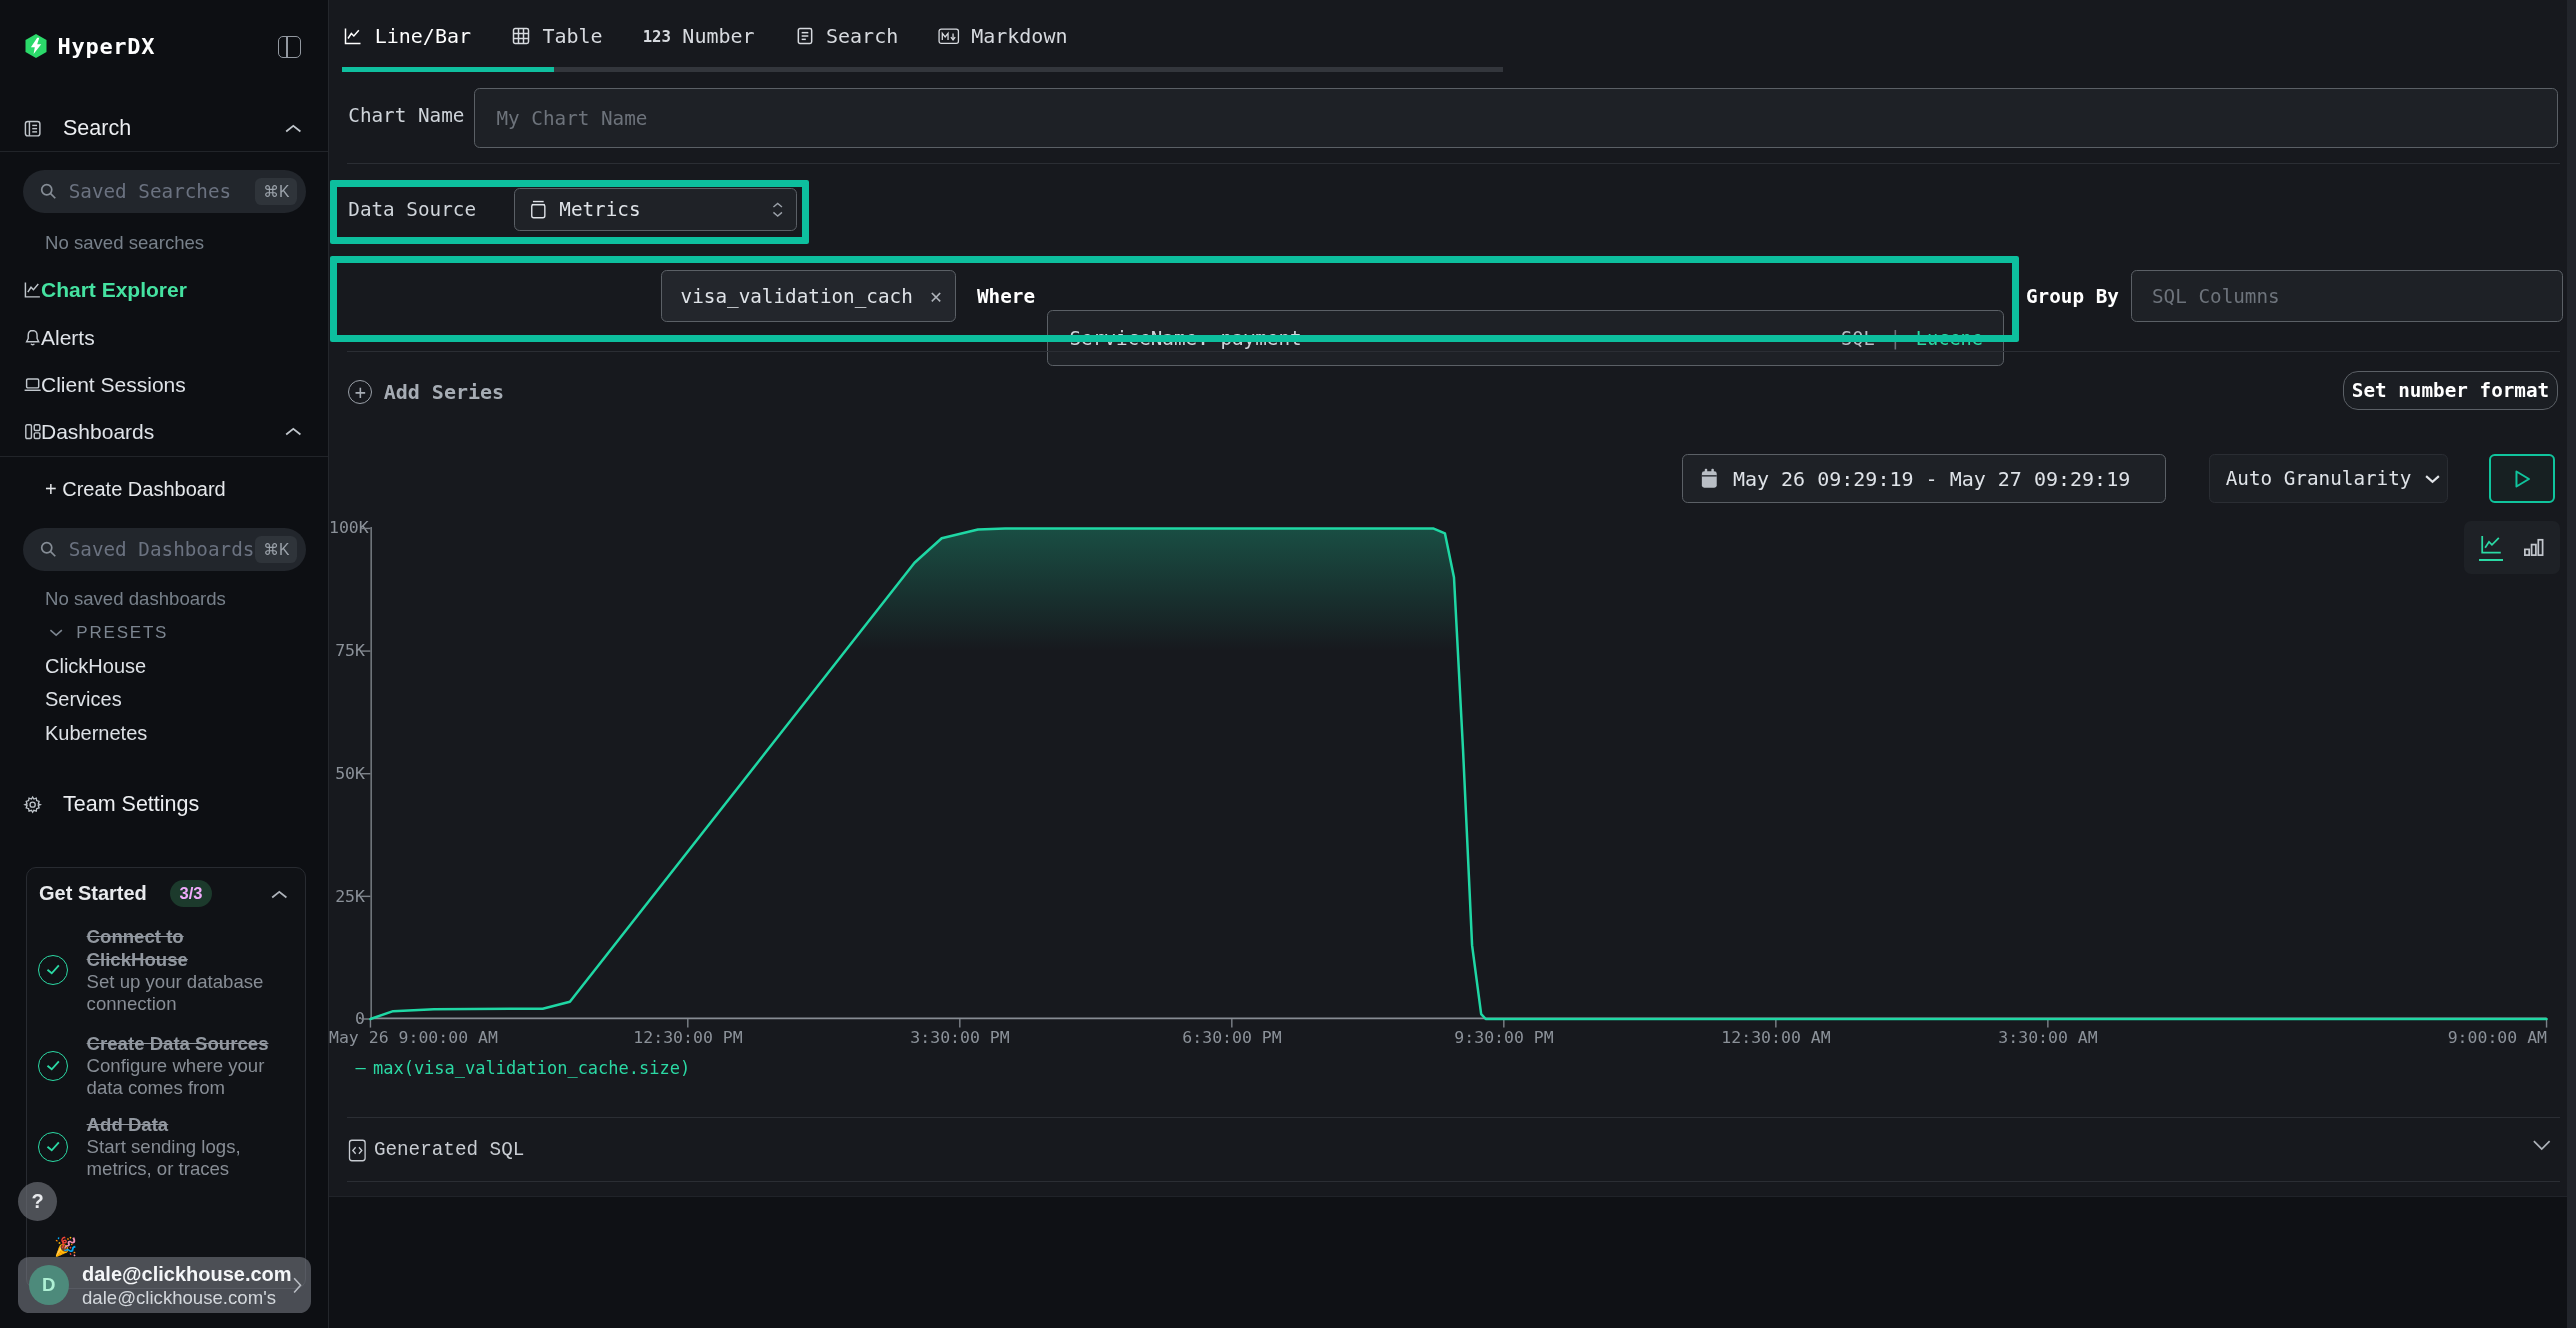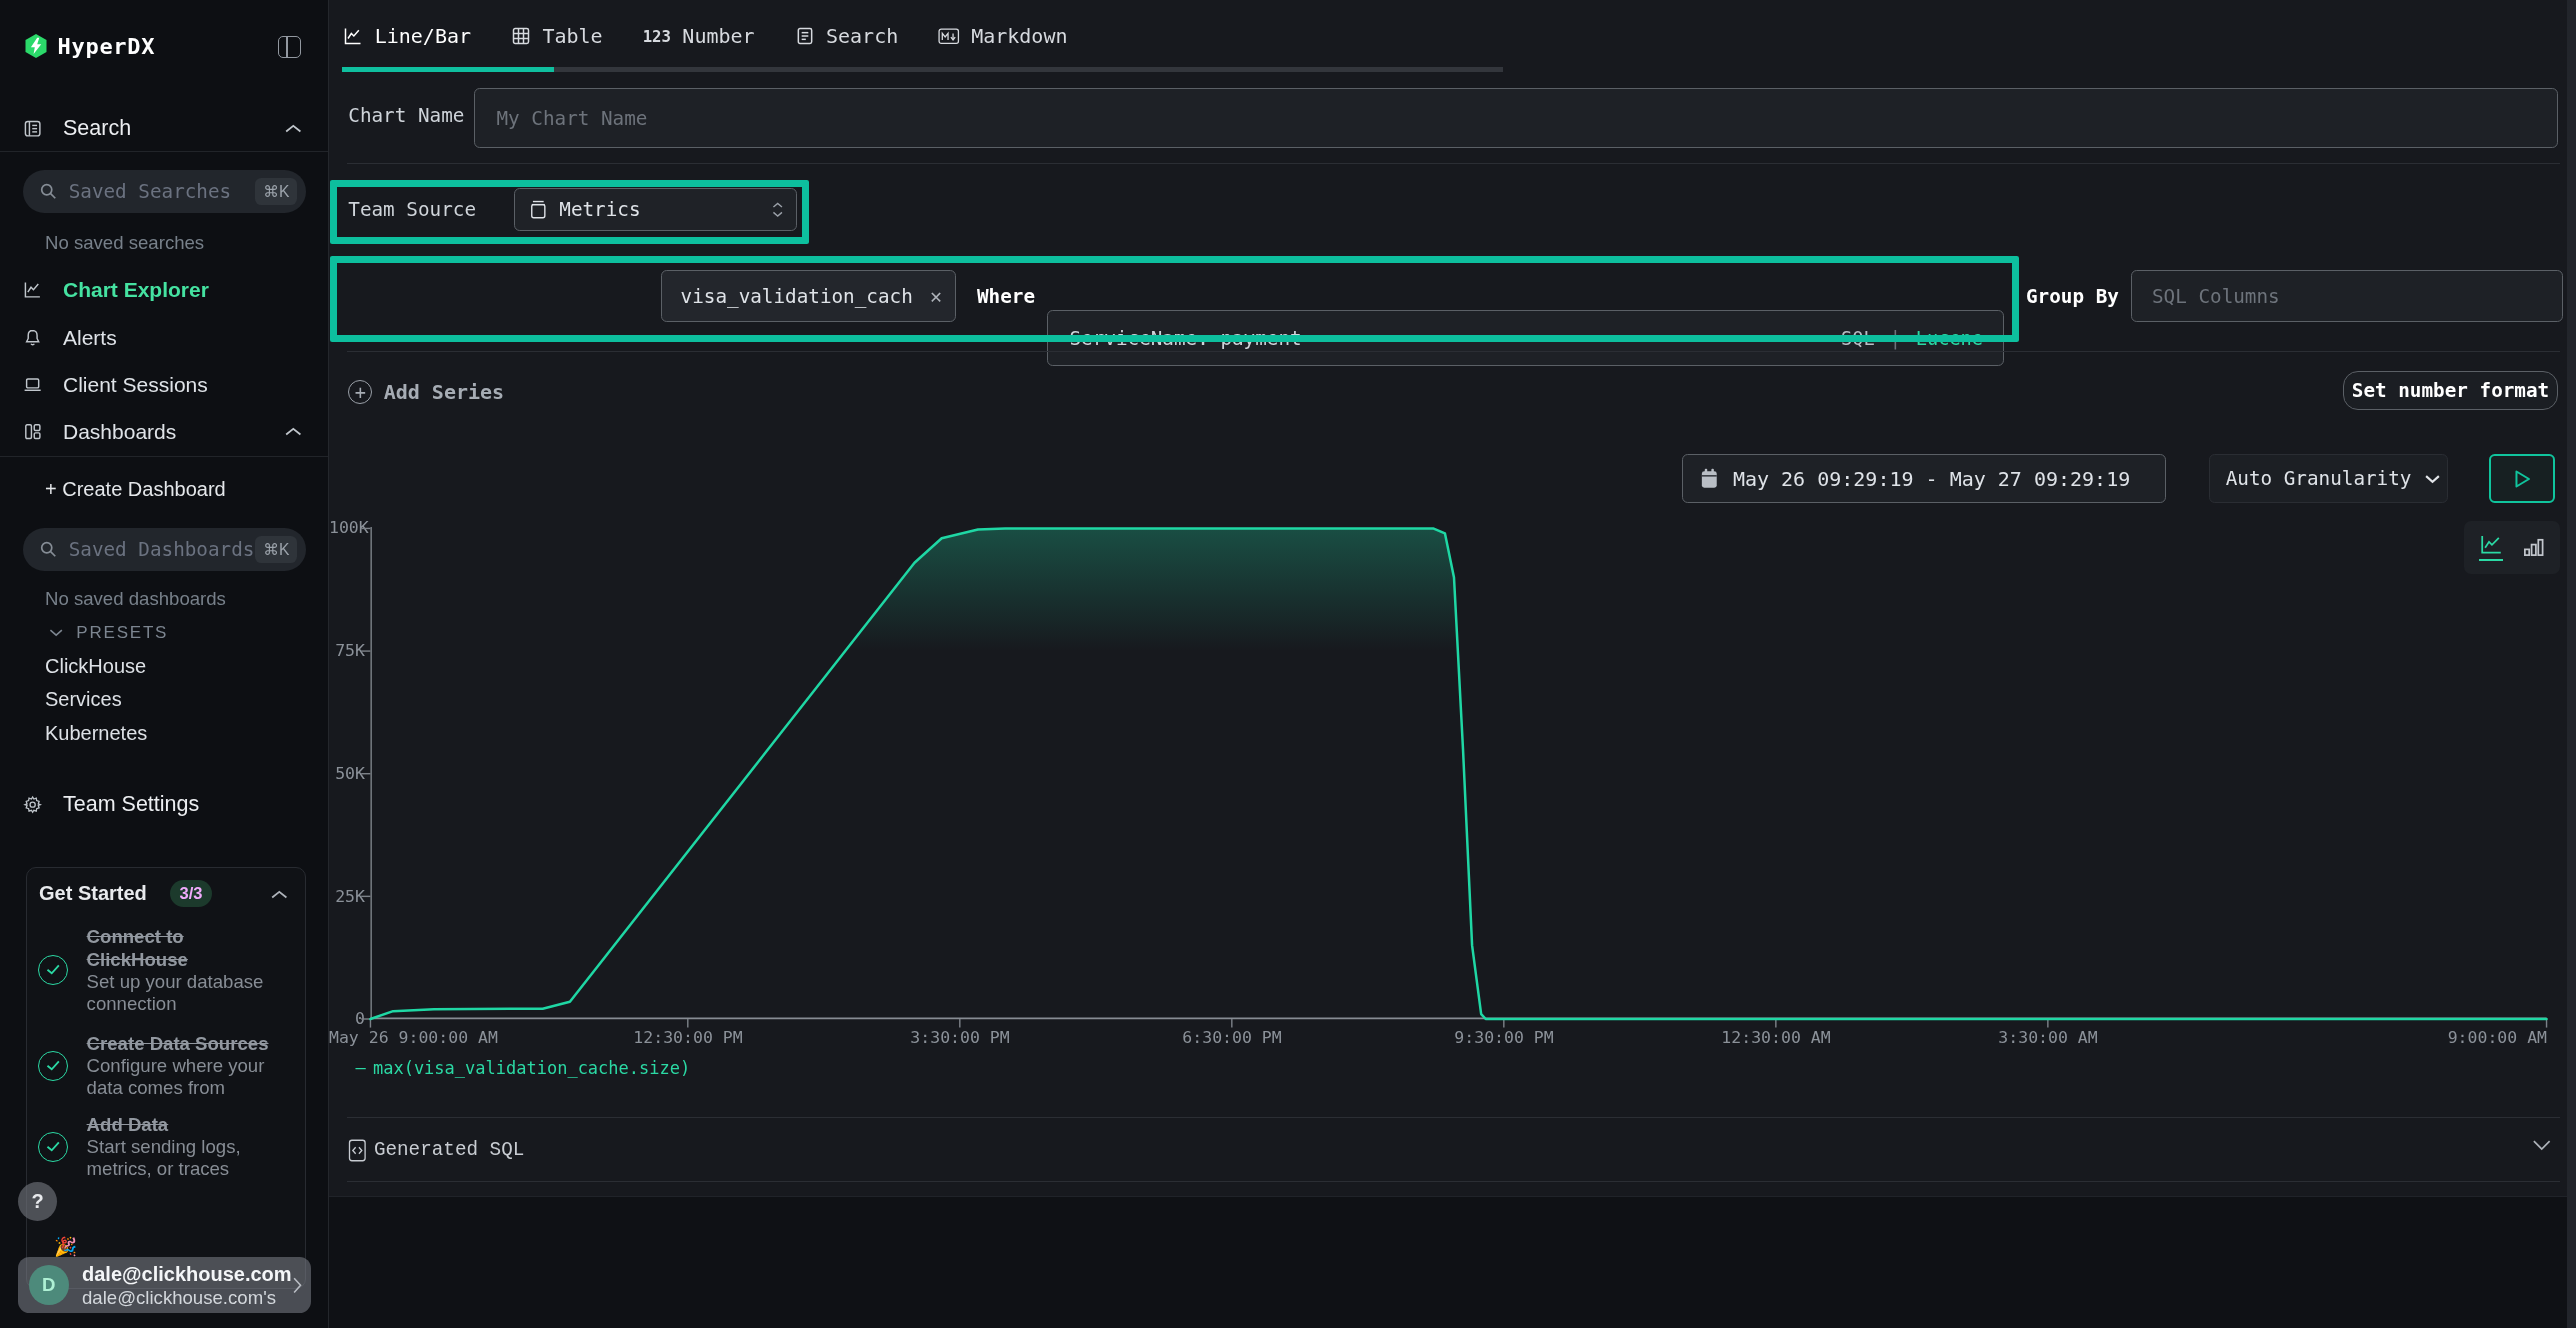--- a/index.html
+++ b/index.html
@@ -10,21 +10,21 @@
   
   .sidebar { position:absolute; left:0; top:0; width:329px; height:1328px; background:#0d0f13; border-right:1.4px solid #24272c; z-index:5; }
   .side-divider { position:absolute; left:0; right:0; height:1.4px; background:#212429; }
   .brand-row { position:absolute; left:23.6px; top:31.5px; height:29px; display:flex; align-items:center; gap:10px; }
   .brand-text { font-family:"DejaVu Sans Mono",monospace; font-weight:bold; font-size:22px; color:#fff; letter-spacing:0.7px; }
   .collapse-btn { position:absolute; left:278px; top:36px; width:23px; height:21.5px; border:1.8px solid #9298a0; border-radius:5px; }
   .collapse-btn::after { content:""; position:absolute; left:7.2px; top:0; bottom:0; width:1.8px; background:#9298a0; }
   .side-header { position:absolute; left:0; right:0; height:31.5px; display:flex; align-items:center; }
   .side-header .txt { font-size:21.5px; color:#eceef1; margin-left:63px; }
   .nav-item { position:absolute; left:0; right:0; height:31.5px; display:flex; align-items:center; }
-  .nav-item .lbl { font-size:21px; color:#dfe3e8; margin-left:63px; }
+  .nav-item .lbl { font-size:21px; color:#dfe3e8; margin-left:41px; }
   .nav-item.active .lbl { color:#45e2a1; font-weight:bold; }
   .side-icon { position:absolute; left:23px; width:19.3px; height:19.3px; }
   .chev-right-side { position:absolute; left:284px; }
   .pill { position:absolute; left:23px; width:283px; height:43px; background:#22262c; border-radius:23px; display:flex; align-items:center; }
   .pill .ph { color:#6b7280; font-family:"DejaVu Sans Mono",monospace; font-size:19.3px; margin-left:11.4px; }
   .kbd { position:absolute; right:8.6px; width:42px; height:27px; background:#2f343a; border-radius:6.4px; color:#9ca3ab; font-size:15.7px; display:flex; align-items:center; justify-content:center; font-family:"Liberation Sans",sans-serif; }
   .muted-line { position:absolute; left:45px; font-size:18.6px; color:#77808a; }
   .preset-item { position:absolute; left:45px; font-size:20px; color:#dde1e6; }
   .presets-hdr { position:absolute; left:49px; display:flex; align-items:center; gap:13px; color:#7c8590; }
   .presets-hdr .t { font-size:17px; letter-spacing:1.8px; }
@@ -287,21 +287,21 @@
       <div class="underline-track"></div>
       <div class="underline-active"></div>
     </div>
 
     <div class="field-label" style="left:19.3px; top:94px;">Chart Name</div>
     <div class="input" style="left:145px; top:88px; width:2084px; height:60px; padding-left:21.5px;">
       <span class="ph">My Chart Name</span>
     </div>
     <div class="divider" style="top:163px;"></div>
 
-    <div class="field-label" style="left:19.3px; top:188px;">Team Source</div>
+    <div class="field-label" style="left:19.3px; top:188px;">Data Source</div>
     <div class="input" style="left:185px; top:188px; width:283px; height:43px; padding-left:14.3px; gap:11.4px; background:#1f2227;">
       <svg width="18.6" height="20" viewBox="0 0 24 26" fill="none" stroke="#dfe3e8" stroke-width="1.8">
           <line x1="5" y1="2" x2="19" y2="2"></line>
           <rect x="3.5" y="6" width="17" height="17" rx="2.5"></rect>
           <line x1="3.5" y1="6" x2="20.5" y2="6"></line>
         </svg>
       <span>Metrics</span>
       <span class="select-chevrons">
         <svg width="11.4" height="6.4" viewBox="0 0 16 9">
             <polyline points="2,7 8,2 14,7" fill="none" stroke="#9aa0a8" stroke-width="2"></polyline>

